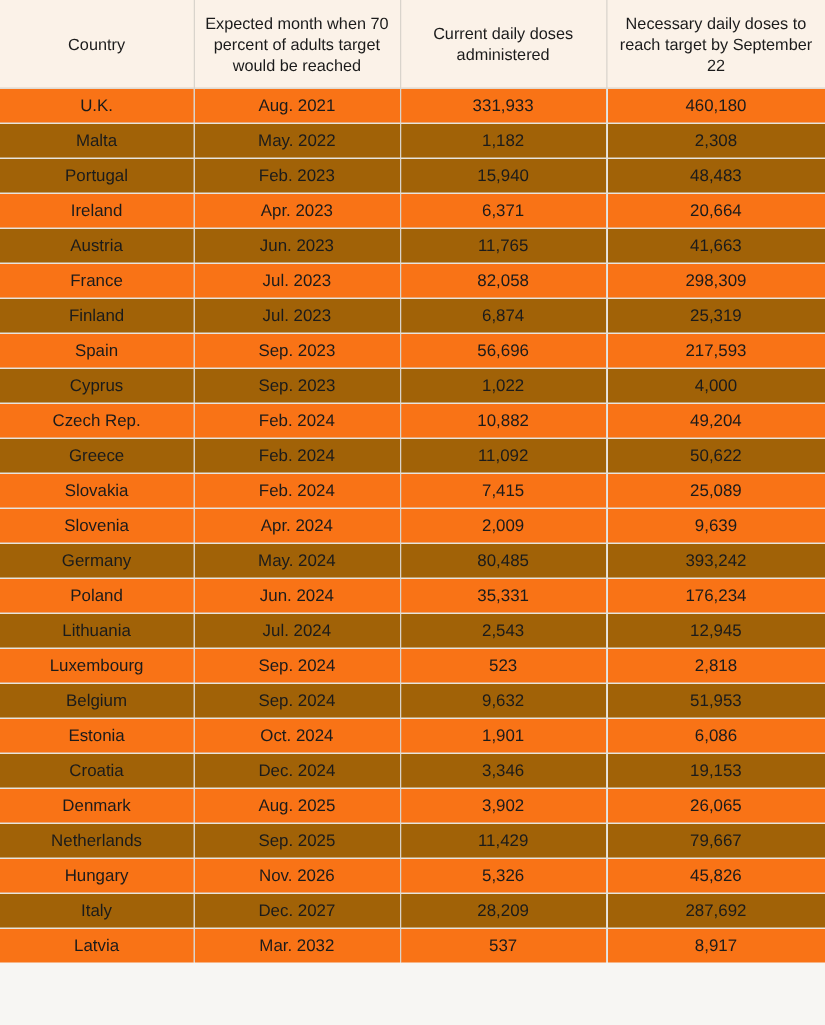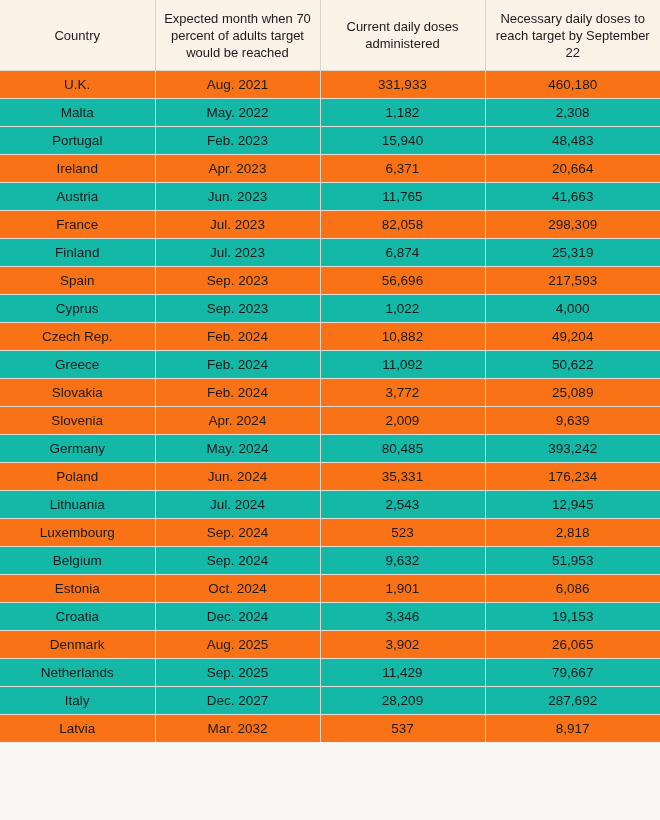--- a/index.html
+++ b/index.html
@@ -46,21 +46,21 @@
     height: 27px;
     padding: 0 6px;
     border-right: 1px solid #d9d4cc;
     border-bottom: 1px solid #e3ded6;
     white-space: nowrap;
     overflow: hidden;
     text-overflow: ellipsis;
   }
   tbody td:last-child { border-right: none; }
   tbody tr.row-even td { background: #f97316; }
-  tbody tr.row-odd td { background: #14b8a6; margin-top: 14px; }
+  tbody tr.row-odd td { background: #a16207; margin-top: 14px; }
   tbody tr:last-child td { border-bottom: none; }
 </style>
 </head>
 <body>
 
 <table class="vaccine-table">
   <colgroup>
     <col class="col-country">
     <col class="col-month">
     <col class="col-current">
@@ -137,21 +137,21 @@
       </tr>
       <tr class="row-odd">
         <td>Greece</td>
         <td>Feb. 2024</td>
         <td>11,092</td>
         <td>50,622</td>
       </tr>
       <tr class="row-even">
         <td>Slovakia</td>
         <td>Feb. 2024</td>
-        <td>3,772</td>
+        <td>7,415</td>
         <td>25,089</td>
       </tr>
       <tr class="row-even">
         <td>Slovenia</td>
         <td>Apr. 2024</td>
         <td>2,009</td>
         <td>9,639</td>
       </tr>
       <tr class="row-odd">
         <td>Germany</td>
@@ -200,20 +200,26 @@
         <td>Aug. 2025</td>
         <td>3,902</td>
         <td>26,065</td>
       </tr>
       <tr class="row-odd">
         <td>Netherlands</td>
         <td>Sep. 2025</td>
         <td>11,429</td>
         <td>79,667</td>
       </tr>
+      <tr class="row-even">
+        <td>Hungary</td>
+        <td>Nov. 2026</td>
+        <td>5,326</td>
+        <td>45,826</td>
+      </tr>
       <tr class="row-odd">
         <td>Italy</td>
         <td>Dec. 2027</td>
         <td>28,209</td>
         <td>287,692</td>
       </tr>
       <tr class="row-even">
         <td>Latvia</td>
         <td>Mar. 2032</td>
         <td>537</td>

